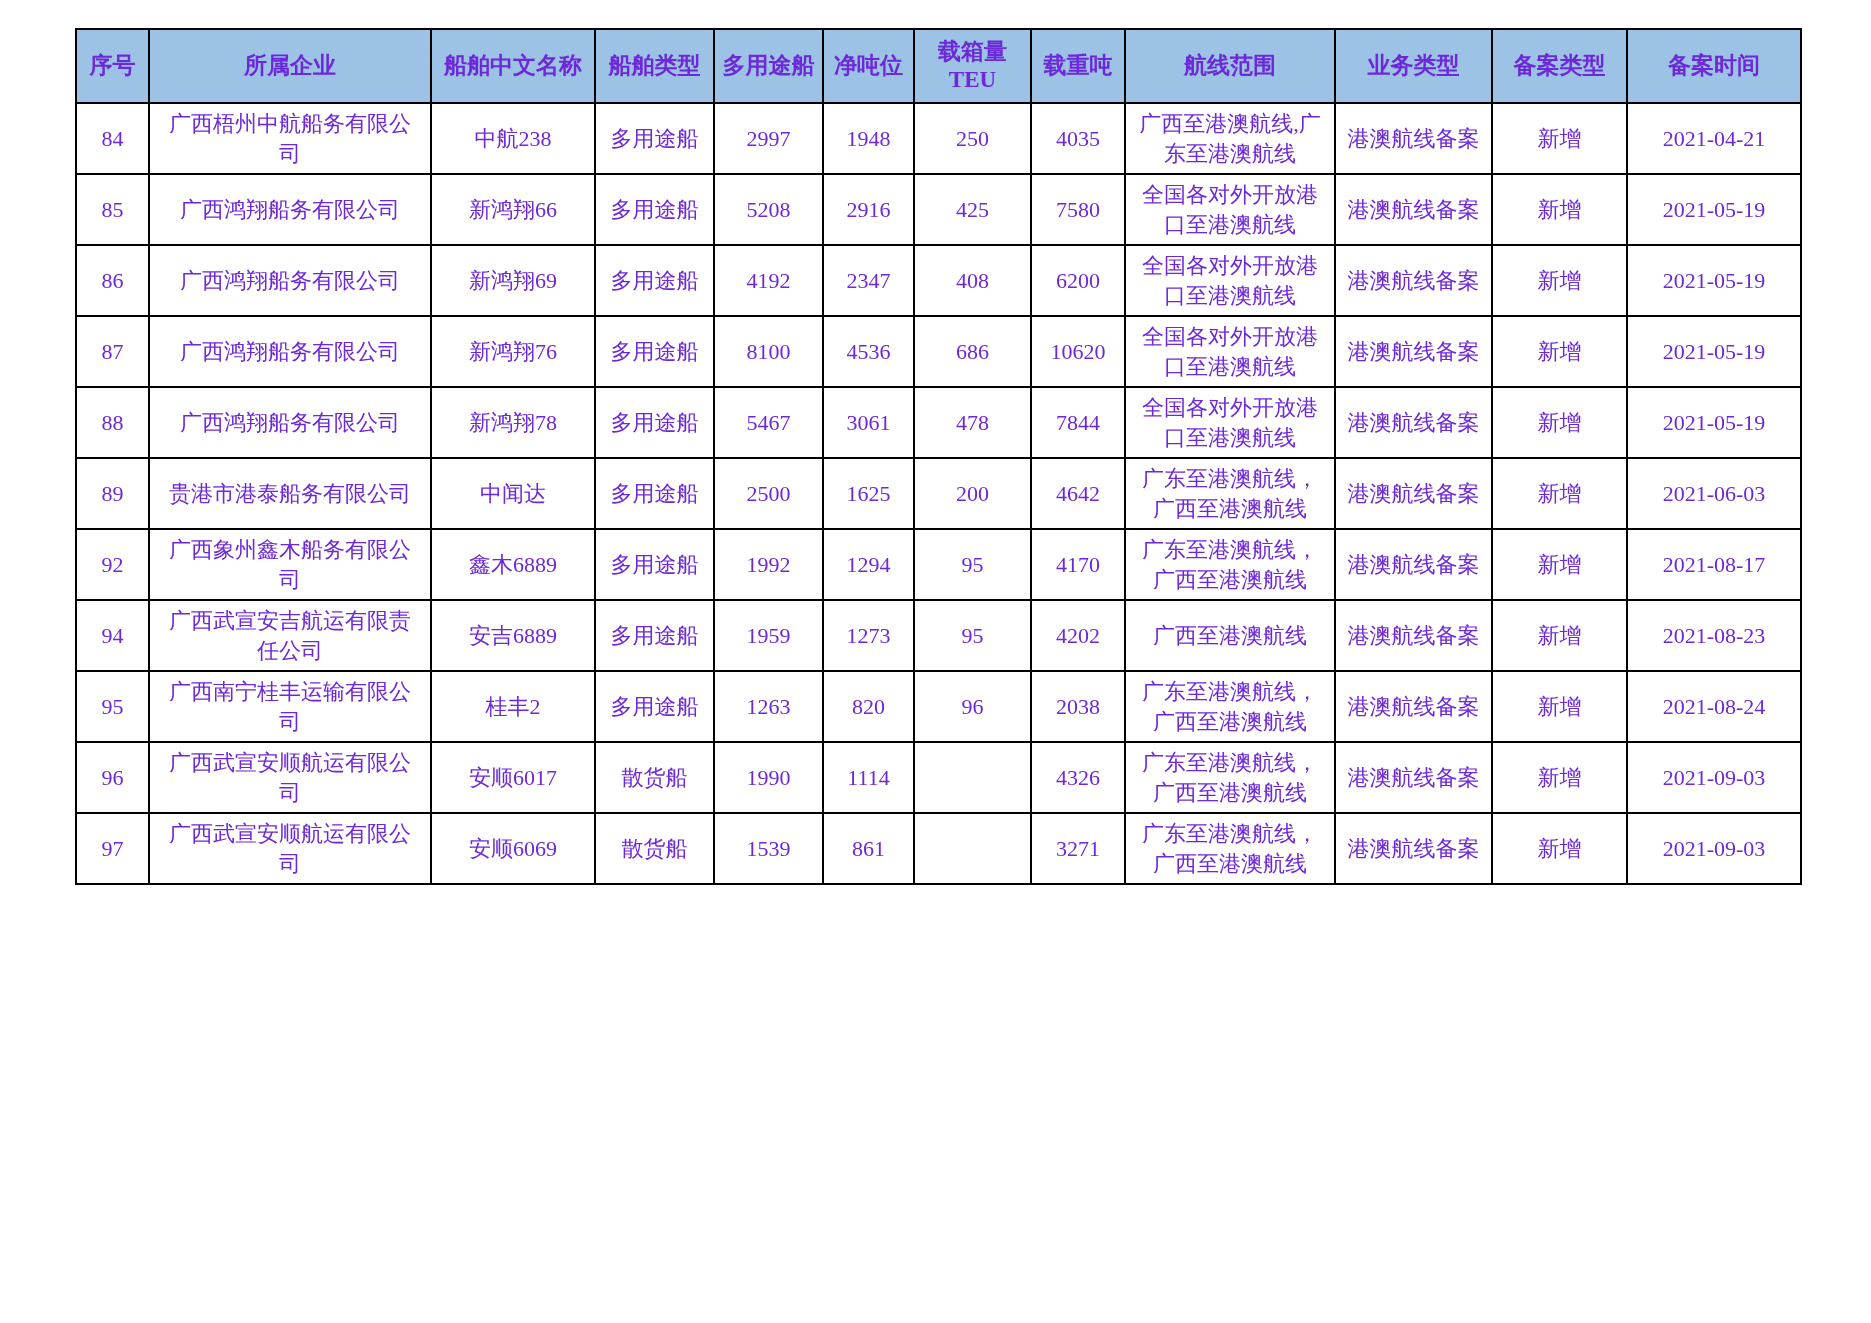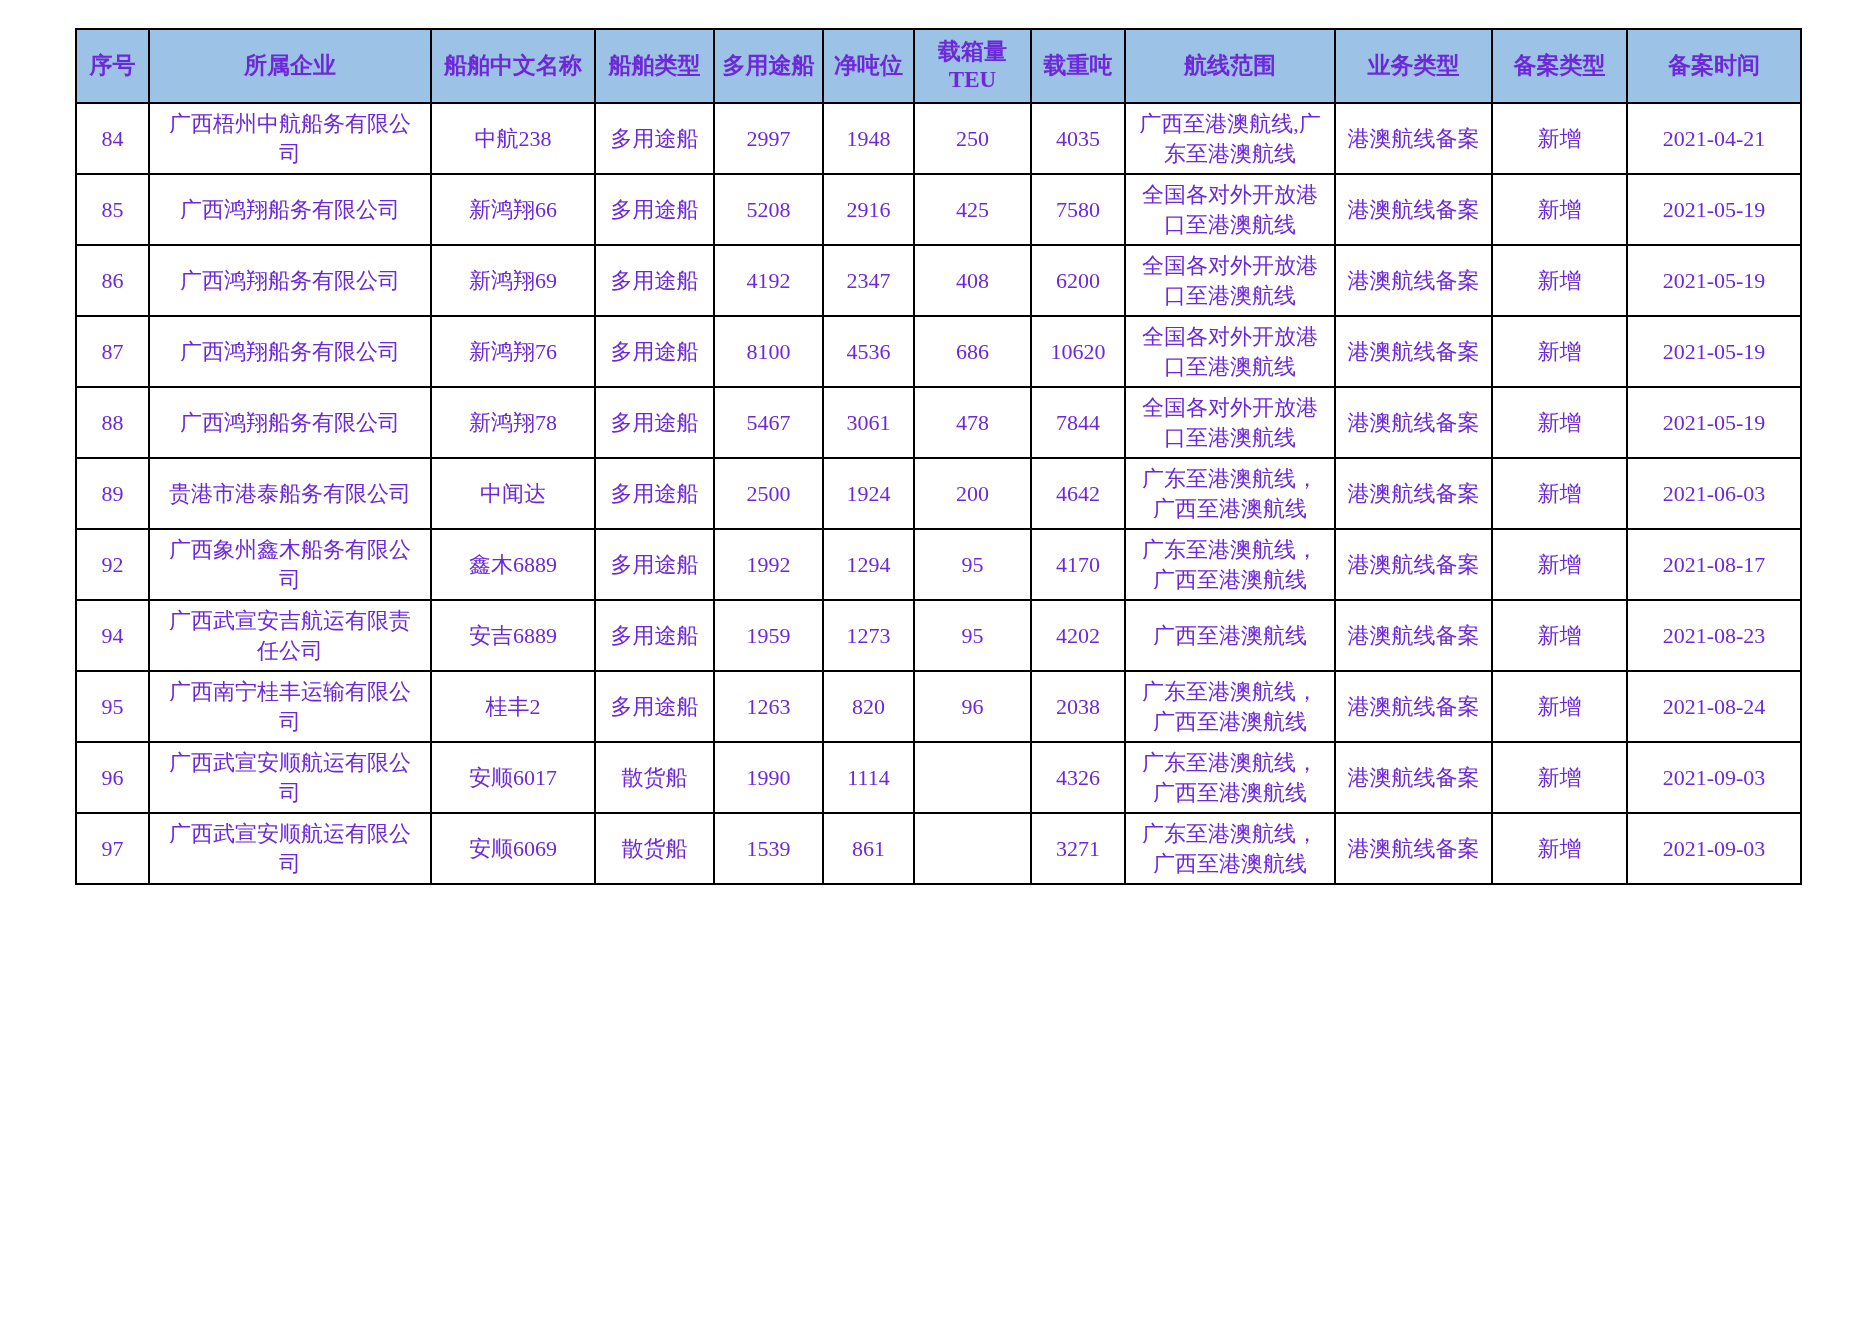--- a/index.html
+++ b/index.html
@@ -158,21 +158,21 @@
           <td>港澳航线备案</td>
           <td>新增</td>
           <td>2021-05-19</td>
         </tr>
         <tr>
           <td>89</td>
           <td>贵港市港泰船务有限公司</td>
           <td>中闻达</td>
           <td>多用途船</td>
           <td>2500</td>
-          <td>1924</td>
+          <td>1625</td>
           <td>200</td>
           <td>4642</td>
           <td>广东至港澳航线，
 广西至港澳航线</td>
           <td>港澳航线备案</td>
           <td>新增</td>
           <td>2021-06-03</td>
         </tr>
         <tr>
           <td>92</td>

